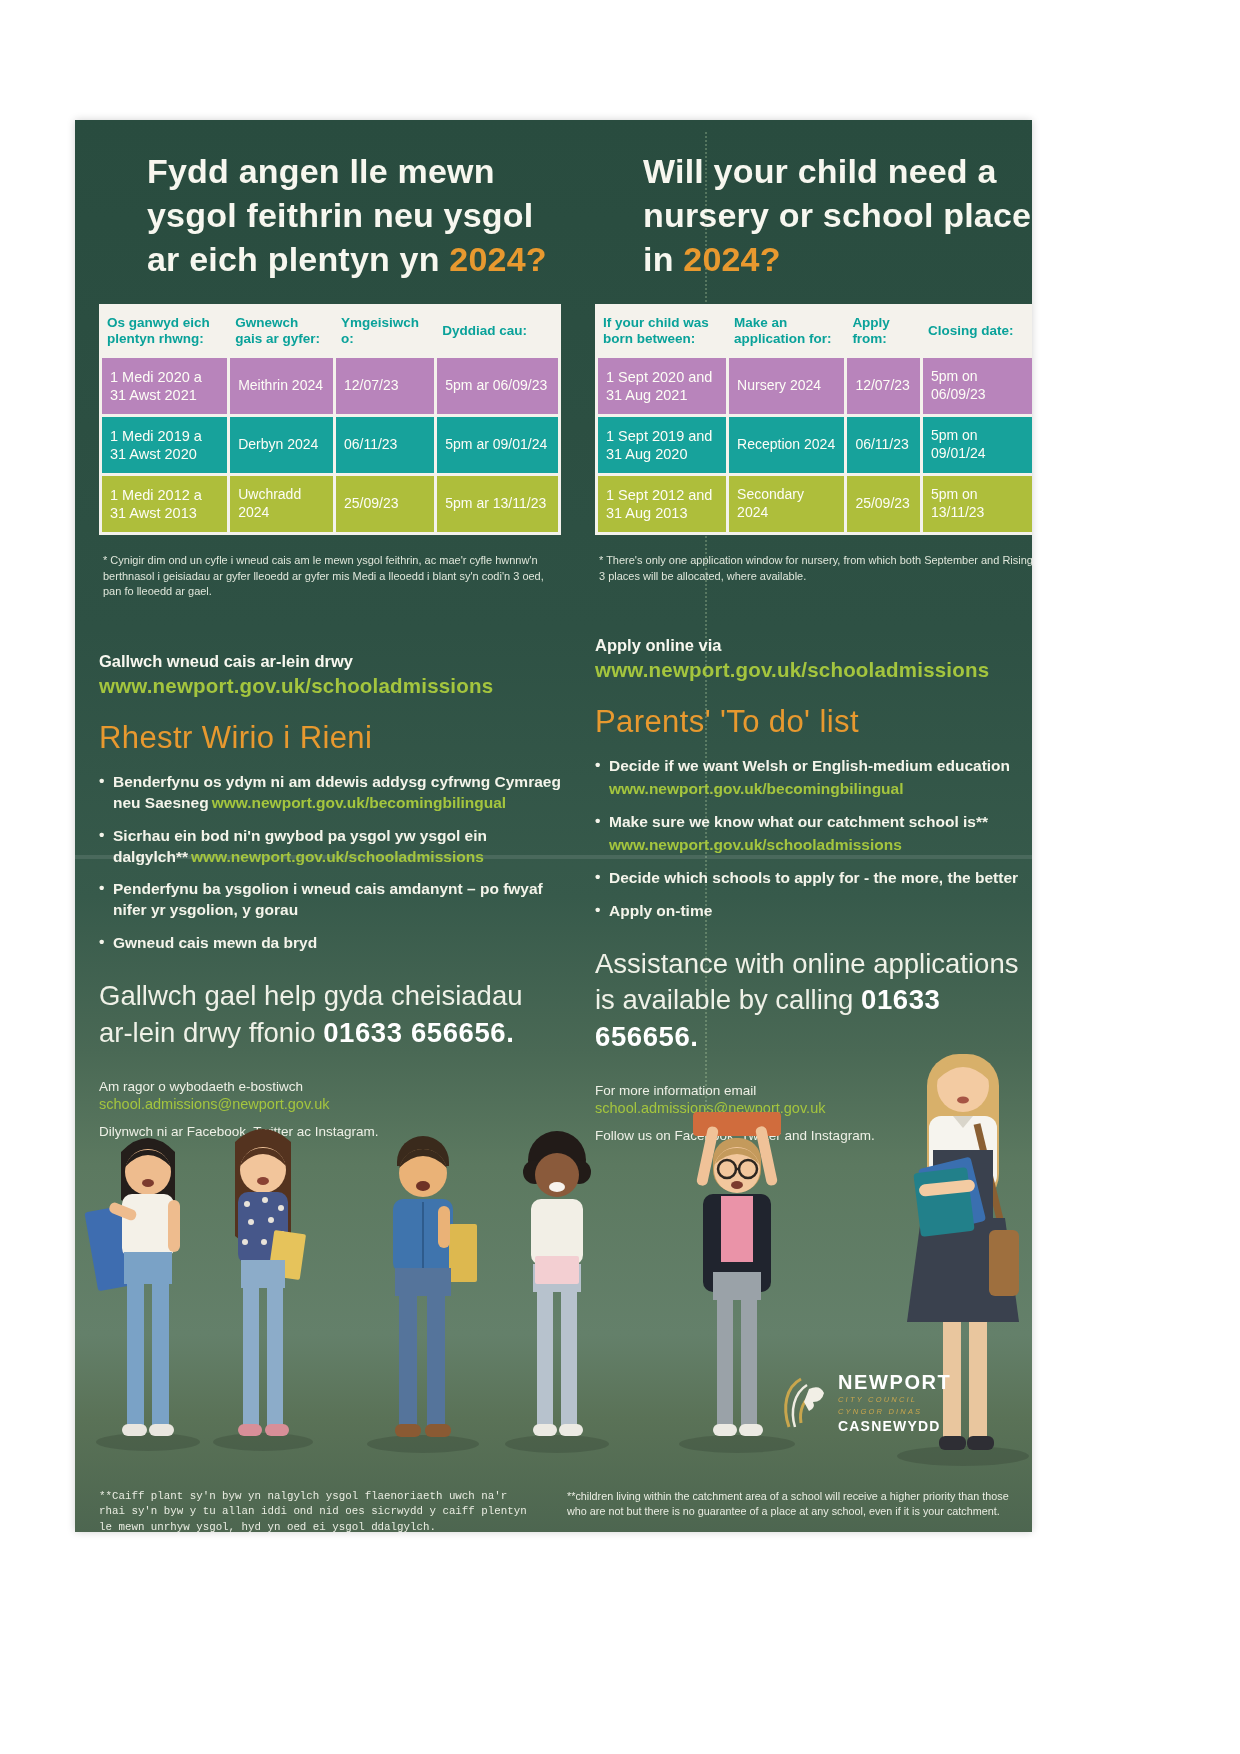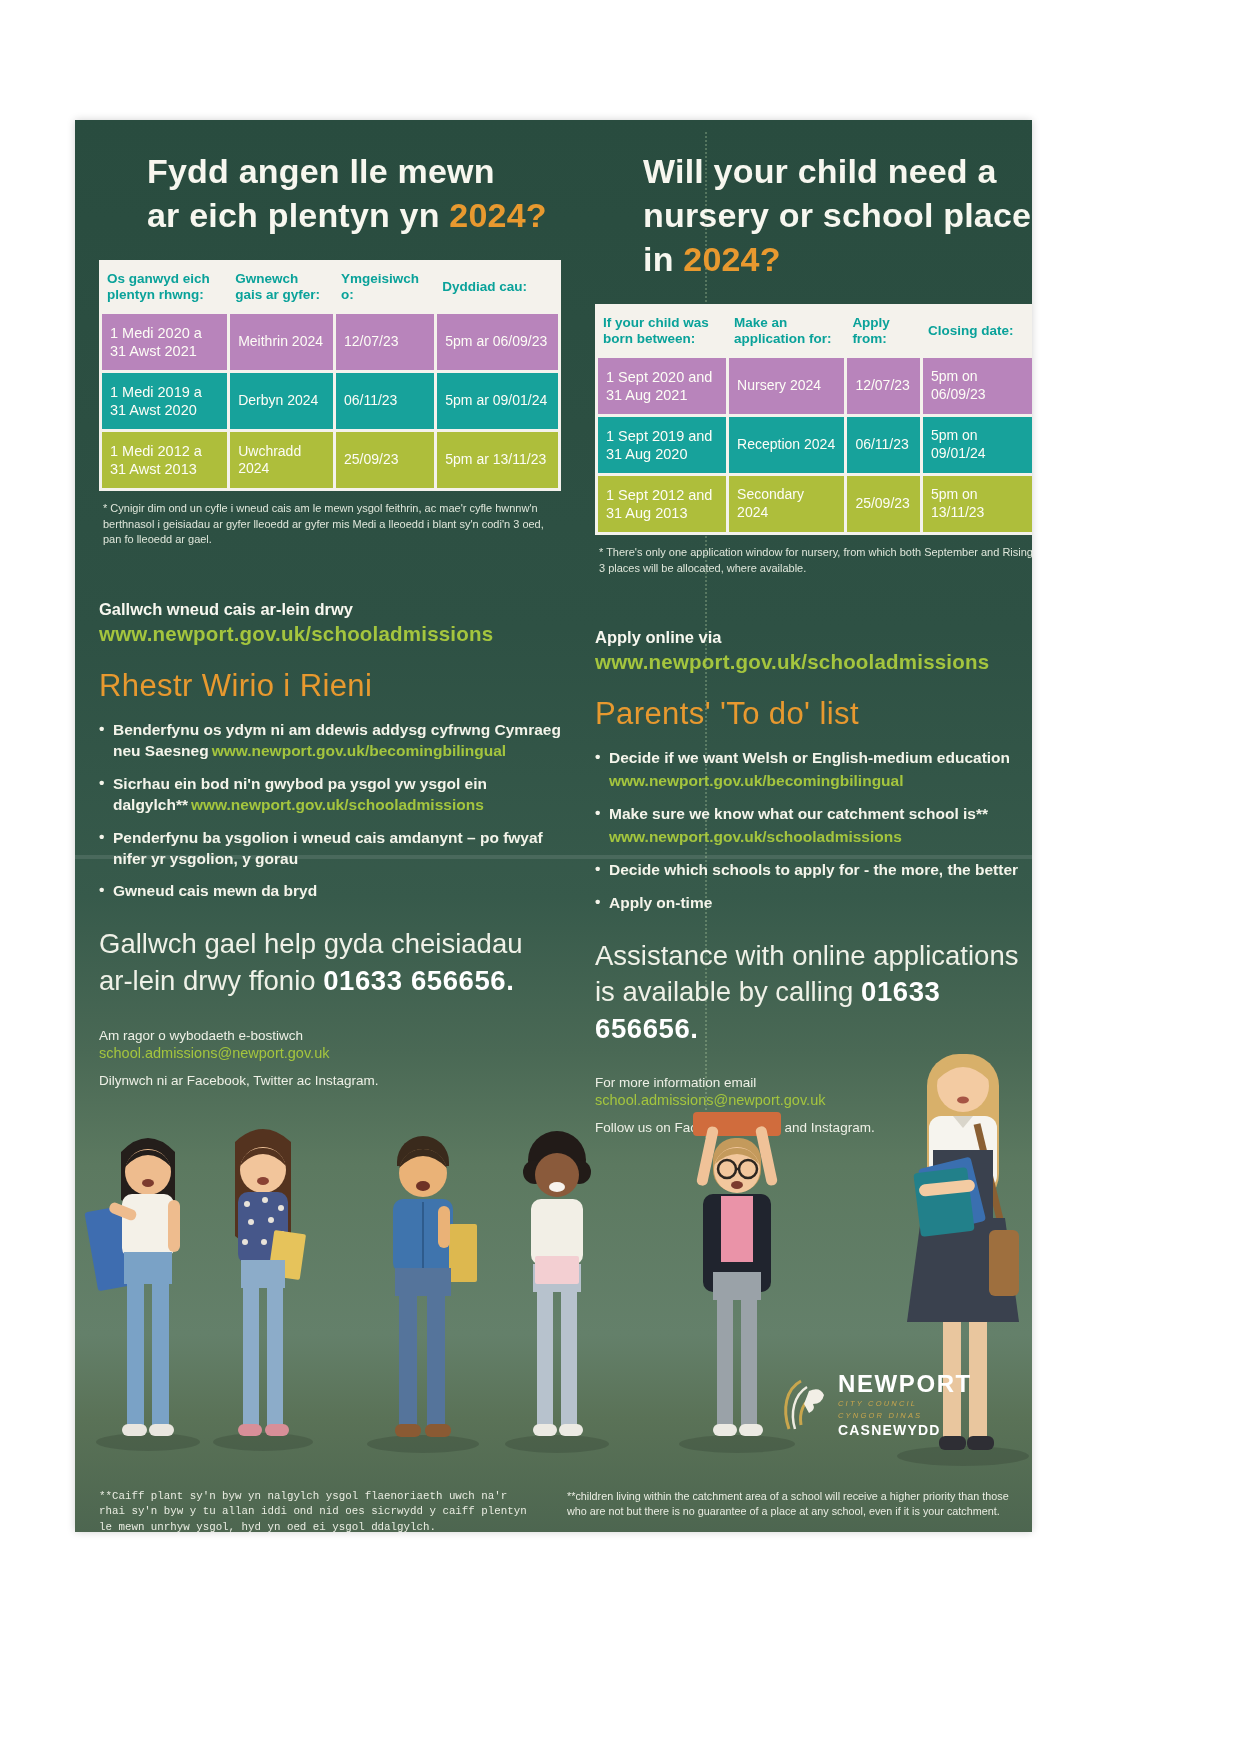--- a/index.html
+++ b/index.html
@@ -30,21 +30,21 @@
     padding:8px 5px;line-height:1.2;vertical-align:middle;background:#f4f2ec;
   }
   table.adm td{color:#fdfdf6;padding:5px 8px;vertical-align:middle;font-size:14px;line-height:1.25;height:46px;}
   table.adm td.born{font-weight:normal;font-size:14.5px;}
   tr.row-nursery td{background:#b884bb;}
   tr.row-reception td{background:#17a29b;}
   tr.row-secondary td{background:#aebe3b;}
   .welsh col.w1{width:28%;} .welsh col.w2{width:23%;} .welsh col.w3{width:22%;} .welsh col.w4{width:27%;}
   .english col.w1{width:30%;} .english col.w2{width:27%;} .english col.w3{width:17%;} .english col.w4{width:26%;}
 
-  .note{margin-top:10px;color:#dfe6da;font-size:11px;line-height:1.42;padding-left:4px;}
+  .note{margin-top:18px;color:#dfe6da;font-size:11px;line-height:1.42;padding-left:4px;}
 
   .apply{margin-top:52px;}
   .apply .label{color:#f7f7ef;font-weight:bold;font-size:16.5px;}
   .apply .url{color:#a4c53e;font-weight:bold;font-size:20.5px;letter-spacing:0.2px;display:block;margin-top:3px;text-decoration:none;cursor:pointer;}
 
   .check-title{margin-top:22px;color:#e8992f;font-size:31px;font-weight:normal;letter-spacing:0.4px;}
 
   ul.check{list-style:none;margin:16px 0 0 0;padding:0;}
   ul.check li{position:relative;padding-left:14px;color:#f4f4ea;font-weight:bold;font-size:15.5px;line-height:1.35;margin-bottom:12px;}
   ul.check li::before{content:"\2022";position:absolute;left:0;top:-1px;color:#f4f4ea;}
@@ -56,38 +56,39 @@
 
   .info{margin-top:28px;}
   .info .lbl{color:#eef0e6;font-size:13.5px;}
   .info .email{color:#a4c53e;font-weight:normal;font-size:14.5px;display:block;margin-top:2px;text-decoration:none;cursor:pointer;}
   .social{margin-top:12px;color:#eef0e6;font-size:13.5px;}
 
   .kids{position:absolute;left:0;top:900px;width:957px;height:470px;}
 
   .logo{position:absolute;left:702px;top:1252px;display:flex;gap:9px;align-items:center;}
   .logo .crest{width:52px;height:56px;flex:0 0 auto;}
-  .logo-text .name{color:#ffffff;font-weight:bold;font-size:24px;letter-spacing:1.6px;line-height:1;}
+  .logo-text .name{color:#ffffff;font-weight:bold;font-size:20px;letter-spacing:1.6px;line-height:1;}
   .logo-text .sub{color:#c9a64d;font-size:7.5px;letter-spacing:2.2px;margin-top:3px;font-style:italic;}
   .logo-text .cas{color:#ffffff;font-weight:bold;font-size:14px;letter-spacing:1.2px;margin-top:2px;}
 
   .fn{position:absolute;color:#e9ece1;font-size:10.8px;line-height:1.45;}
   .fn.welsh-fn{left:24px;top:1358px;width:436px;font-family:Liberation Mono, monospace;}
   .fn.english-fn{left:492px;top:1358px;width:450px;}
 </style>
 </head>
 <body>
 
 <div class="poster">
   <div class="divider"></div>
   <div class="crease"></div>
 
   <section class="col welsh">
     <div class="title">
       <div class="line">Fydd angen lle mewn</div>
+      <div class="line">ysgol feithrin neu ysgol</div>
       <div class="line"><span>ar eich plentyn yn</span> <span class="year">2024?</span></div>
     </div>
 
     <div class="table-wrap">
       <table class="adm">
         <colgroup>
             <col class="w1">
             <col class="w2">
             <col class="w3">
             <col class="w4">

